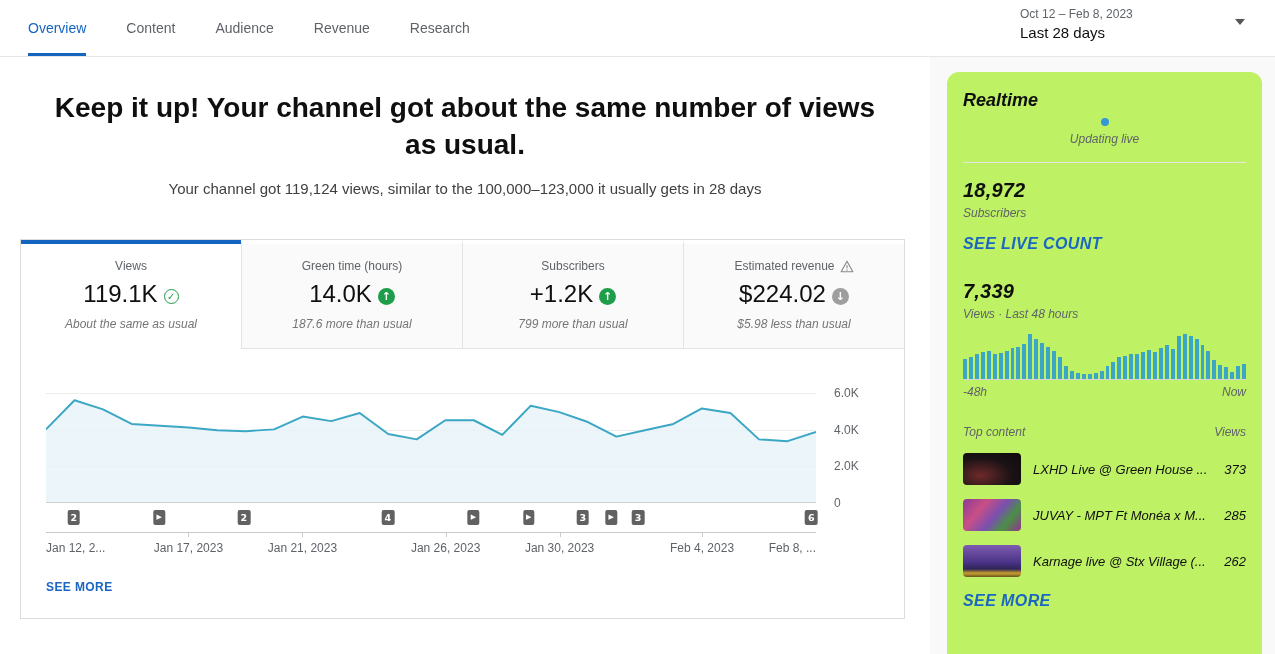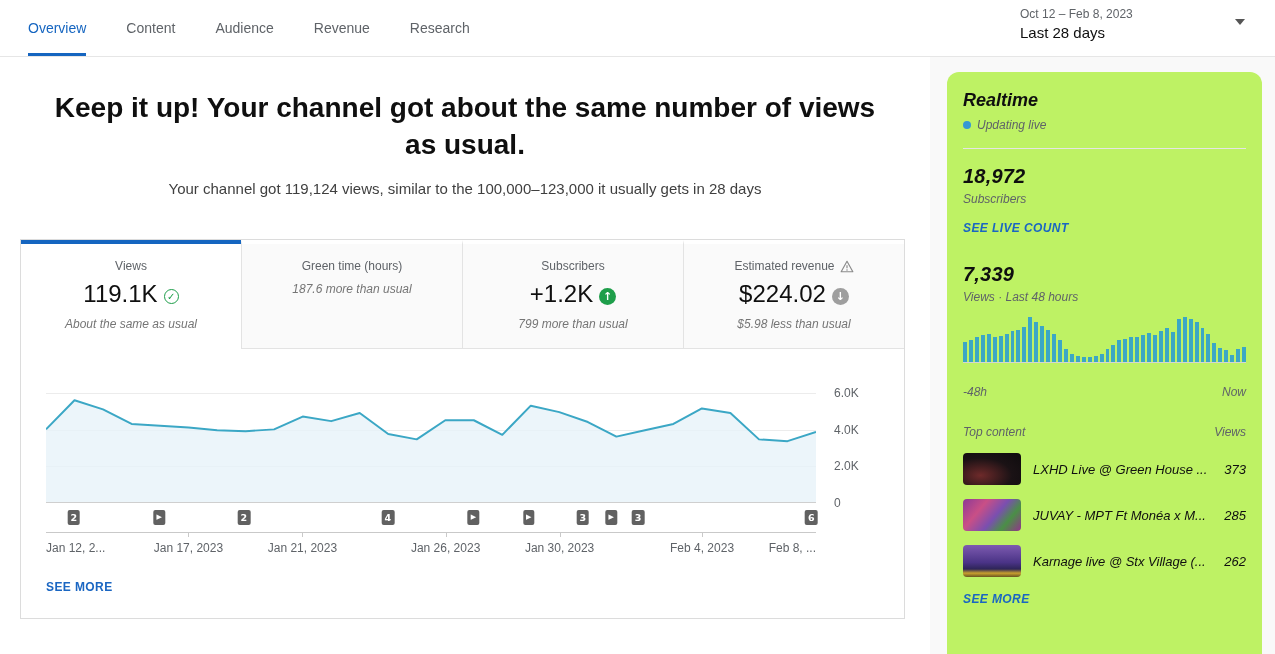--- a/index.html
+++ b/index.html
@@ -55,30 +55,30 @@
   .xaxis{position:relative;margin:7px 0 0 25px;width:770px;border-top:1px solid #c9c9c9;height:28px;}
   .tick{position:absolute;top:0;width:1px;height:4px;background:#c9c9c9;}
   .x-label{position:absolute;top:8px;font-size:12px;color:#5f6368;white-space:nowrap;transform:translateX(-50%);}
   .x-label.left{transform:none;}
   .x-label.right{transform:translateX(-100%);}
   .see-more{display:inline-block;margin:20px 0 24px 25px;font-size:12px;font-weight:bold;color:var(--link);letter-spacing:.4px;cursor:pointer;}
 
   
   .rt-card{margin:15px 13px 0 17px;background:#bef264;border-radius:12px 12px 0 0;height:calc(100% - 15px);padding:18px 16px 0;font-style:italic;}
   .rt-title{font-size:18px;font-weight:bold;}
-  .rt-live{display:flex;align-items:center;gap:6px;margin-top:7px;font-size:12px;color:#5f6368;}
+  .rt-live{display:flex;align-items:center;gap:6px;margin-top:7px;font-size:12px;color:#5f6368;flex-direction:column;}
   .live-dot{width:8px;height:8px;border-radius:50%;background:var(--live-dot);}
   .rt-divider{height:1px;background:#e5e5e5;margin:16px 0;}
   .rt-number{font-size:20px;font-weight:bold;letter-spacing:.2px;}
   .rt-sub{font-size:12px;color:#5f6368;margin-top:4px;}
-  .rt-link{display:inline-block;margin-top:15px;font-size:12px;font-weight:bold;color:var(--link);letter-spacing:.4px;cursor:pointer;}
+  .rt-link{display:inline-block;margin-top:15px;font-size:16px;font-weight:bold;color:var(--link);letter-spacing:.4px;cursor:pointer;}
   .rt-views-block{margin-top:27px;}
   .bars{display:flex;align-items:flex-end;gap:2px;height:46px;margin-top:13px;border-bottom:1px solid #d5d5d5;}
   .bar{flex:1;background:var(--chart-line);}
-  .bars-axis{display:flex;justify-content:space-between;font-size:12px;color:#5f6368;margin-top:22px;}
+  .bars-axis{display:flex;justify-content:space-between;font-size:12px;color:#5f6368;margin-top:5px;}
   .tc-head{display:flex;justify-content:space-between;font-size:12px;color:#5f6368;margin-top:26px;}
   .tc-row{display:flex;align-items:center;gap:12px;margin-top:14px;cursor:pointer;}
   .thumb{width:58px;height:32px;border-radius:4px;flex:none;}
   .thumb.lxhd{background:radial-gradient(ellipse at 30% 70%,#6e2a2a 0%,#1a1215 55%,#0e0b0d 100%);}
   .thumb.juvay{background:linear-gradient(130deg,#8c3a96 0%,#c94f86 30%,#7a4fb0 55%,#4a8f46 75%,#93338c 100%);}
   .thumb.karnage{background:linear-gradient(180deg,#7d5bb0 0%,#4a3386 55%,#2e2558 75%,#c8a02e 88%,#6b5420 100%);}
   .tc-title{flex:1;font-size:13px;color:#0f0f0f;white-space:nowrap;overflow:hidden;}
   .tc-views{font-size:13px;color:#0f0f0f;}
 </style>
 </head>
@@ -117,20 +117,21 @@
               <div class="m-label">
                 <span>Views</span>
               </div>
               <div class="m-value">119.1K<span class="ic ok">✓</span></div>
               <div class="m-note">About the same as usual</div>
             </div>
             <div class="metric-tab">
               <div class="m-label">
                 <span>Green time (hours)</span>
               </div>
+              <div class="m-value">14.0K<span class="ic up">↑</span></div>
               <div class="m-note">187.6 more than usual</div>
             </div>
             <div class="metric-tab">
               <div class="m-label">
                 <span>Subscribers</span>
               </div>
               <div class="m-value">+1.2K<span class="ic up">↑</span></div>
               <div class="m-note">799 more than usual</div>
             </div>
             <div class="metric-tab">

